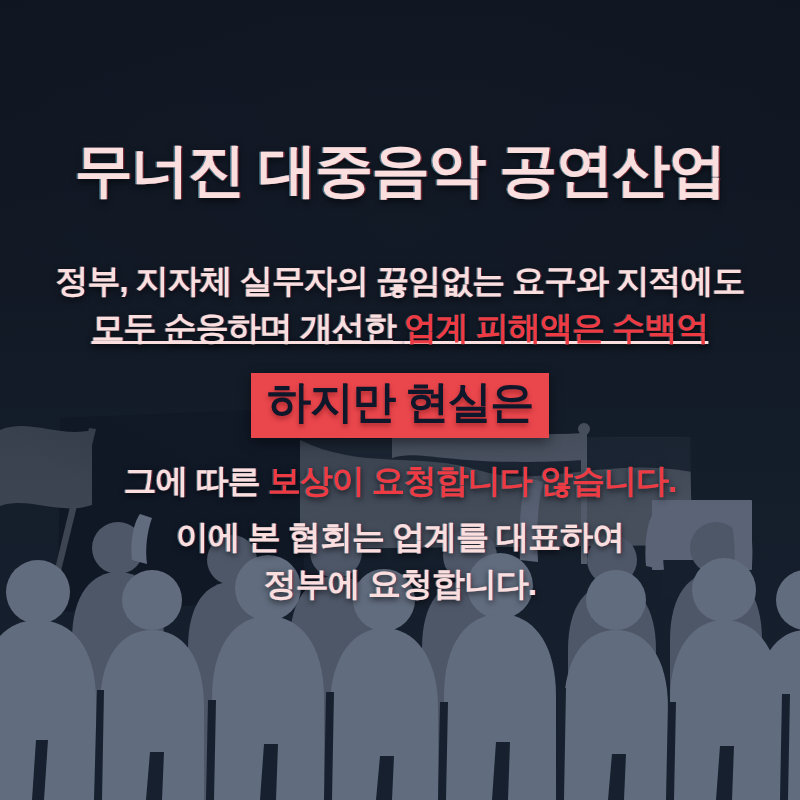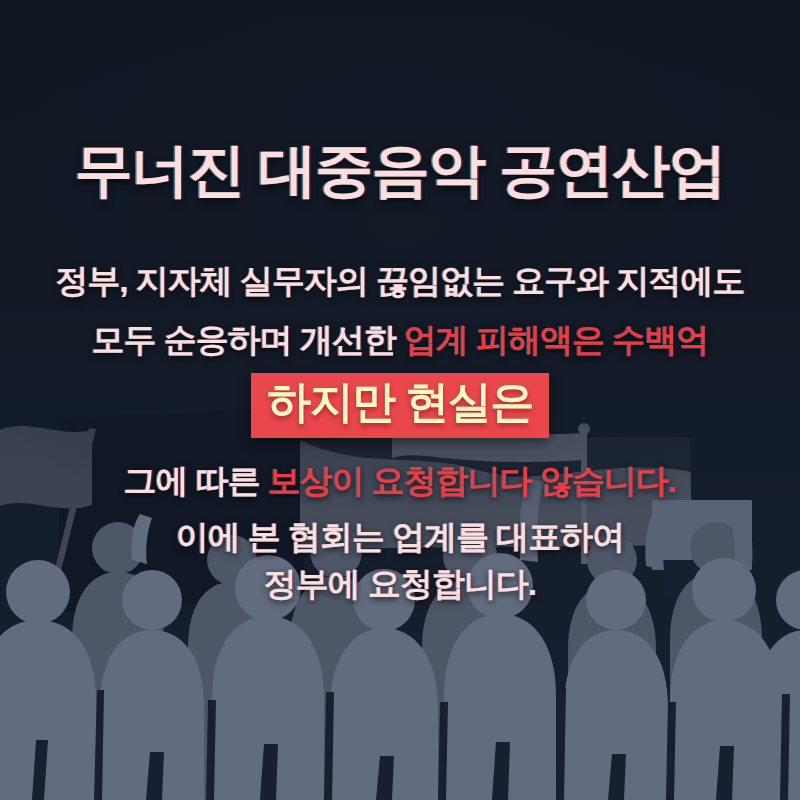--- a/index.html
+++ b/index.html
@@ -84,21 +84,21 @@
   }
 
   .body-line .accent {
     color: #ee3a42;
     text-shadow:
       -1.1px 0 0 rgba(120,200,235,0.30),
        0 2px 6px rgba(0,0,0,0.75);
   }
 
   #line-1 { top: 263px; }
-  #line-2 { top: 322px; }
+  #line-2 { top: 310px; text-decoration: underline; }
   #line-4 { top: 463px; }
   #line-5 { top: 519px; }
   #line-6 { top: 566px; }
 
   
   #highlight-row {
     position: absolute;
     top: 373px;
     left: 0;
     right: 0;
@@ -109,21 +109,21 @@
     display: inline-block;
     background: #ea474d;
     padding: 4px 16px 10px 16px;
     box-shadow: 0 4px 12px rgba(0,0,0,0.45);
   }
   #highlight-text {
     font-size: 44px;
     font-weight: 800;
     letter-spacing: -1.5px;
     line-height: 1.15;
-    color: #fef9c3;
+    color: #0f172a;
     text-shadow: 0 3px 5px rgba(120,20,24,0.55);
     white-space: nowrap;
   }
 </style>
 </head>
 <body>
 
 <div id="poster">
 
   <svg id="bg-art" viewBox="0 0 800 800" preserveAspectRatio="xMidYMid slice">

